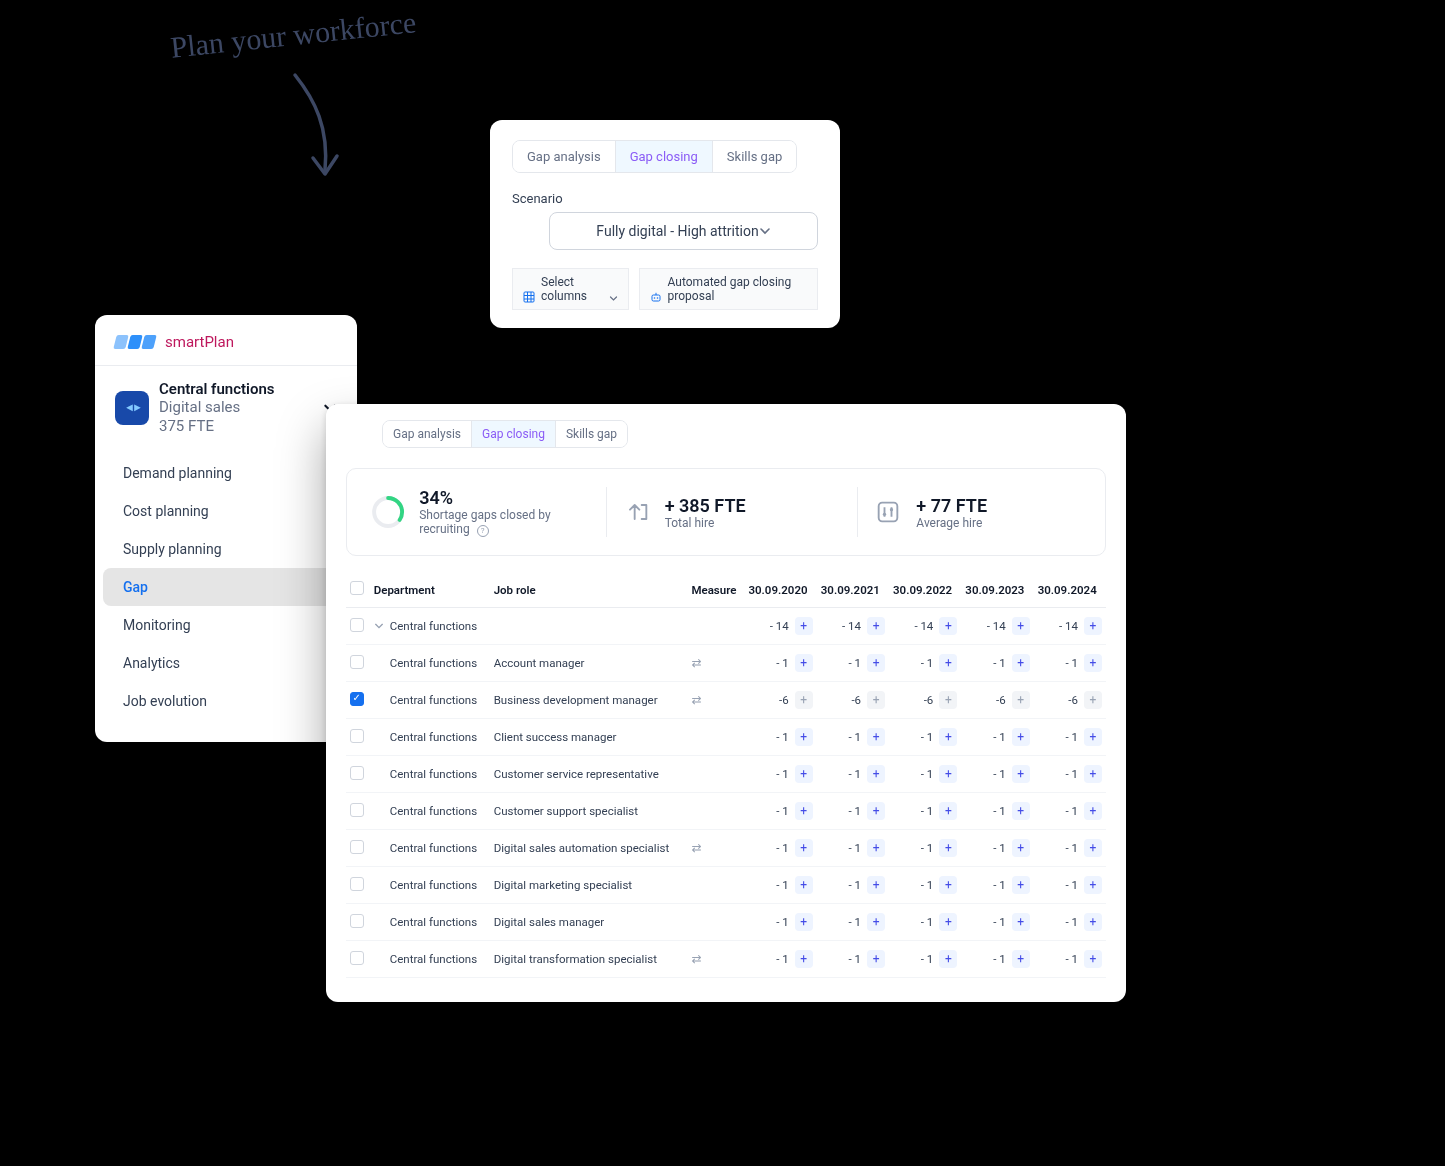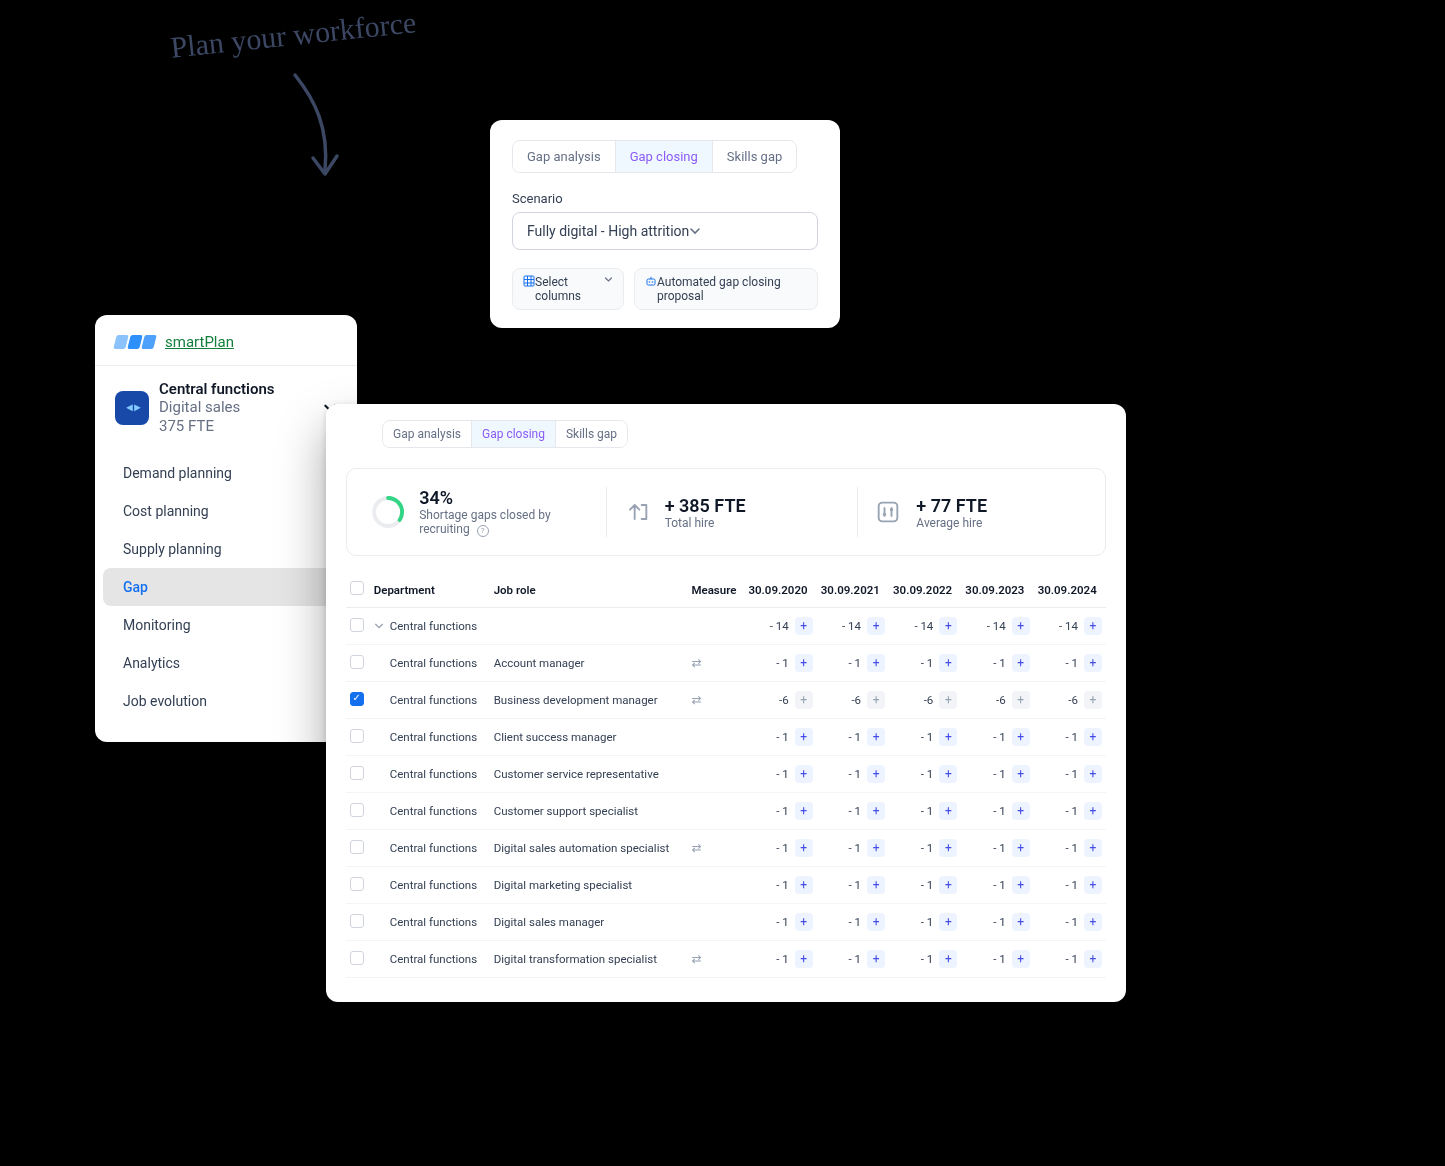--- a/index.html
+++ b/index.html
@@ -58,32 +58,33 @@
   .tab {
     padding: 8px 14px;
     color: #667085;
     cursor: pointer;
     background: #fff;
   }
   .tab + .tab { border-left: 1px solid #E4E7EC; }
   .tab.active { color: #8b5cf6; background: #EFF8FF; font-weight: 400; }
   .popover .label { font-size: 13px; color: #344054; margin: 18px 0 6px; }
   .select {
-    display: flex; align-items: center; justify-content: flex-start;
+    display: flex; align-items: center; justify-content: center;
     border: 1px solid #D0D5DD; border-radius: 8px;
-    padding: 10px 14px; font-size: 14px; cursor: pointer;
+    padding: 10px 2px; font-size: 14px; cursor: pointer;
     color: #344054;
+    margin-left: 37px;
   }
   .chev { display: inline-block; }
   .chev svg { display:block; }
   .tool-row { display: flex; gap: 10px; margin-top: 18px; }
   .tool-btn {
-    display: inline-flex; align-items: flex-start; 
+    display: inline-flex; align-items: flex-end; gap: 6px;
     background: #F9FAFB; border: 1px solid #EAECF0;
-    padding: 6px 10px; border-radius: 8px;
+    padding: 6px 10px; border-radius: 0;
     font-size: 12px; color: #344054; cursor: pointer;
   }
   .tool-btn .ic { color: #1570EF; display:inline-flex; }
 
   
   .sidebar {
     position: absolute;
     top: 315px;
     left: 95px;
     width: 262px;
@@ -96,21 +97,21 @@
   }
   .brand-logo {
     display: inline-flex; gap: 2px; margin-right: 10px;
   }
   .brand-logo span {
     width: 12px; height: 14px; background: #2E90FA; border-radius: 2px;
     transform: skewX(-14deg);
   }
   .brand-logo span:first-child { opacity:.55; }
   .brand-logo span:last-child  { opacity:.85; }
-  .brand-name { font-size: 15px; color: #15803d; text-decoration: underline; }
+  .brand-name { font-size: 15px; color: #be185d; }
   .project {
     display: flex; align-items: center; gap: 10px;
     padding: 14px 20px 10px;
     cursor: pointer;
   }
   .proj-icon {
     width: 34px; height: 34px; border-radius: 8px;
     background: #1849A9; display:flex; align-items:center; justify-content:center;
     color:#fff; font-size:12px;
   }

